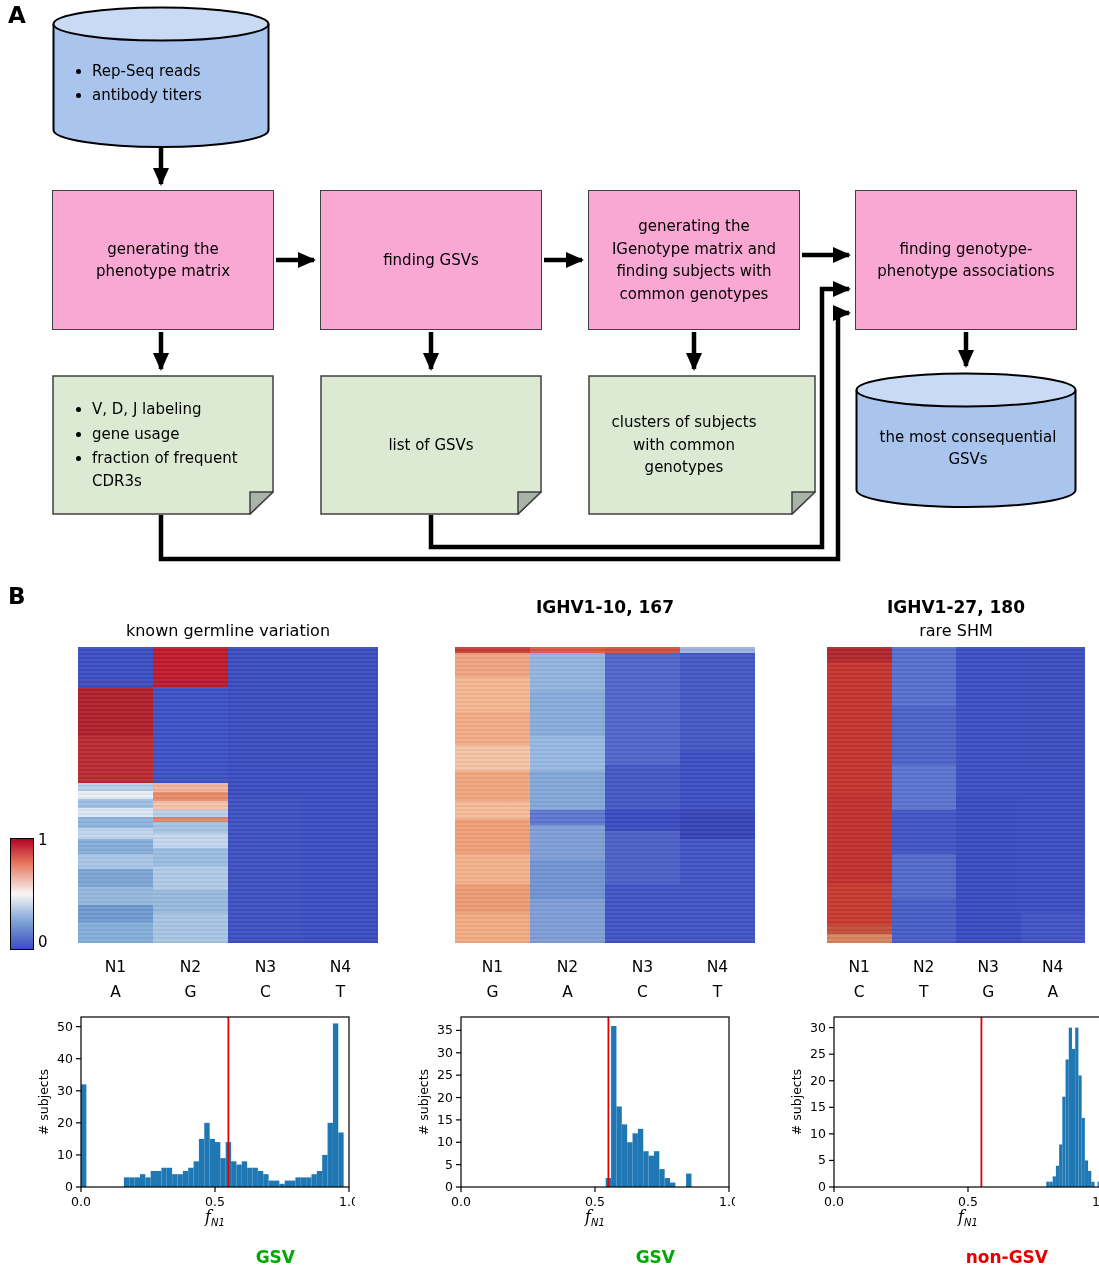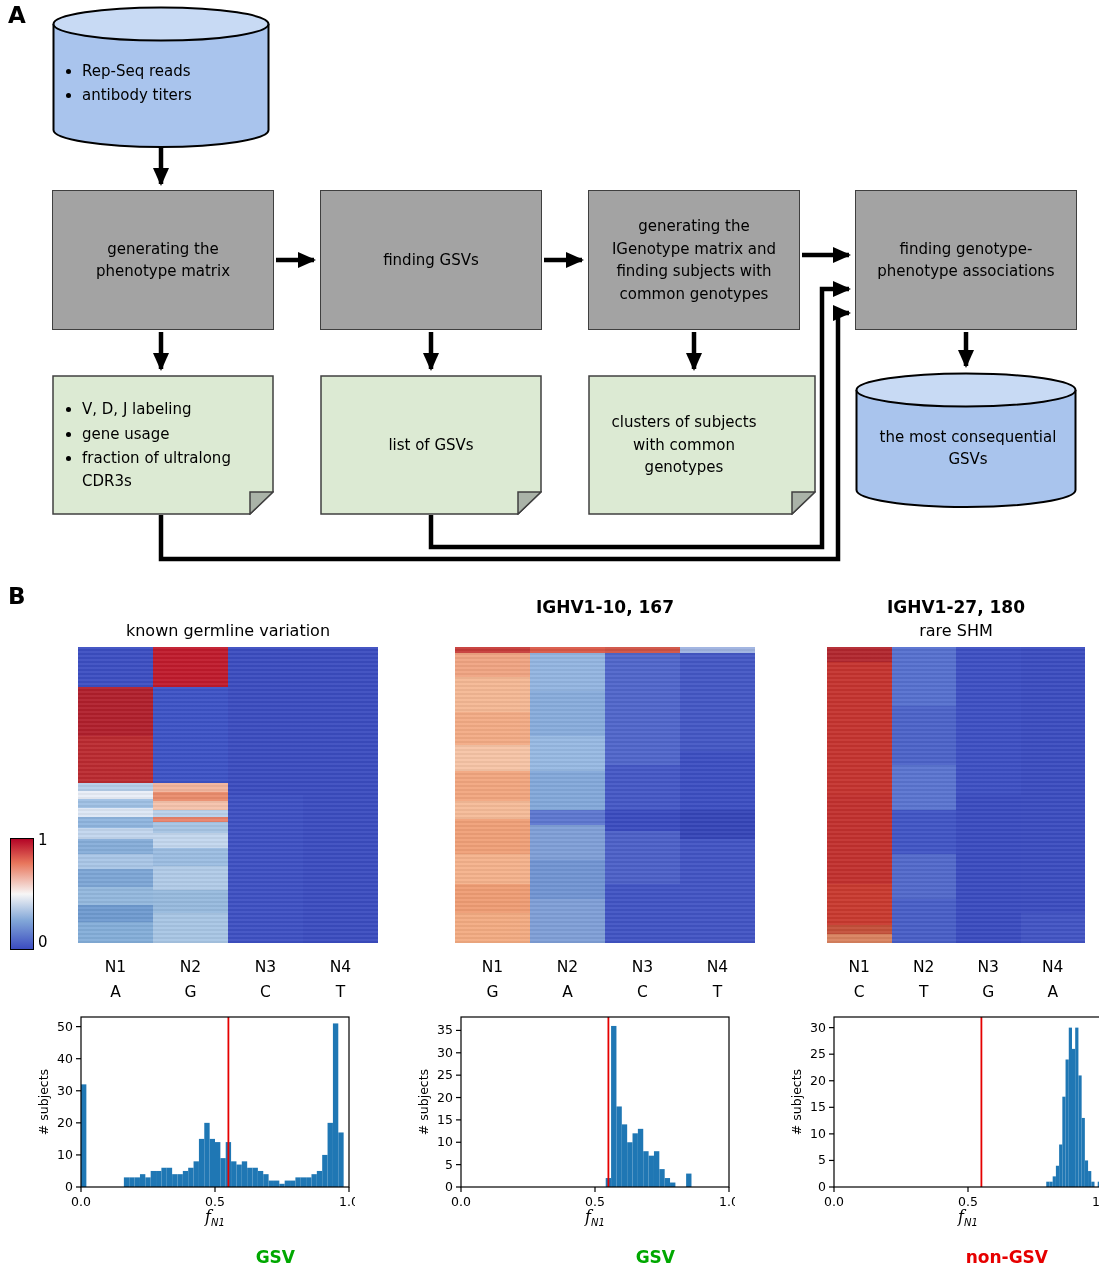--- a/index.html
+++ b/index.html
@@ -2,29 +2,29 @@
 <html><head>
 <meta charset="utf-8">
 <style>
   html,body{margin:0;padding:0;background:#fff;}
   .fig{position:relative;width:1099px;height:1280px;background:#fff;
        font-family:"DejaVu Sans","Liberation Sans",sans-serif;color:#000;overflow:hidden;}
   .panelA{position:absolute;left:0;top:0;width:1099px;height:575px;}
   .panelB{position:absolute;left:0;top:575px;width:1099px;height:705px;}
   .panel-label{position:absolute;font-size:23px;font-weight:bold;}
   .flow-svg{position:absolute;left:0;top:0;width:1099px;height:575px;pointer-events:none;}
-  .pbox{position:absolute;background:#a3a3a3;border:1.5px solid #3f3f3f;display:flex;
+  .pbox{position:absolute;background:#f9a8d4;border:1.5px solid #3f3f3f;display:flex;
         align-items:center;justify-content:center;text-align:center;
         font-size:15px;line-height:1.5;padding:0 16px;box-sizing:border-box;}
   .shape-wrap{position:absolute;}
   .shape-wrap svg{position:absolute;left:0;top:0;}
   .shape-text{position:absolute;left:0;top:0;right:0;bottom:0;display:flex;
         align-items:center;justify-content:center;text-align:center;font-size:15px;line-height:1.5;}
   .shape-text.bullets{justify-content:flex-start;text-align:left;}
-  .shape-text ul{margin:0;padding-left:30px;}
+  .shape-text ul{margin:0;padding-left:40px;}
   .shape-text li{margin:2px 0;}
   .cyl-text{padding-top:10px;}
   .note-text{padding:0 14px;}
   
   .hm-title{position:absolute;text-align:center;font-size:17px;font-weight:bold;}
   .hm-subtitle{position:absolute;text-align:center;font-size:16px;font-weight:normal;}
   .heatmap{position:absolute;display:flex;}
   .hm-col{flex:1;position:relative;}
   .hm-col::after{content:"";position:absolute;inset:0;
       background:repeating-linear-gradient(to bottom,rgba(255,255,255,0.055) 0 2px,rgba(0,0,0,0.045) 2px 4px);}
@@ -87,21 +87,21 @@
 
     <div class="shape-wrap" style="left:52px;top:375px;width:222px;height:140px;border-radius:21px;">
       <svg width="222" height="140" xmlns="http://www.w3.org/2000/svg">
         <path d="M1 1 L221 1 L221 117 L198 139 L1 139 Z" fill="#dcead3" stroke="#404040" stroke-width="1.5"></path>
         <path d="M198 139 L221 117 L198 117 Z" fill="#aab3a8" stroke="#404040" stroke-width="1.5"></path>
       </svg>
       <div class="shape-text bullets">
         <ul>
           <li>V, D, J labeling</li>
           <li>gene usage</li>
-          <li>fraction of ultralong CDR3s</li>
+          <li>fraction of frequent CDR3s</li>
         </ul>
       </div>
     </div>
 
     <div class="shape-wrap" style="left:320px;top:375px;width:222px;height:140px;">
       <svg width="222" height="140" xmlns="http://www.w3.org/2000/svg">
         <path d="M1 1 L221 1 L221 117 L198 139 L1 139 Z" fill="#dcead3" stroke="#404040" stroke-width="1.5"></path>
         <path d="M198 139 L221 117 L198 117 Z" fill="#aab3a8" stroke="#404040" stroke-width="1.5"></path>
       </svg>
       <div class="shape-text note-text">list of GSVs</div>

